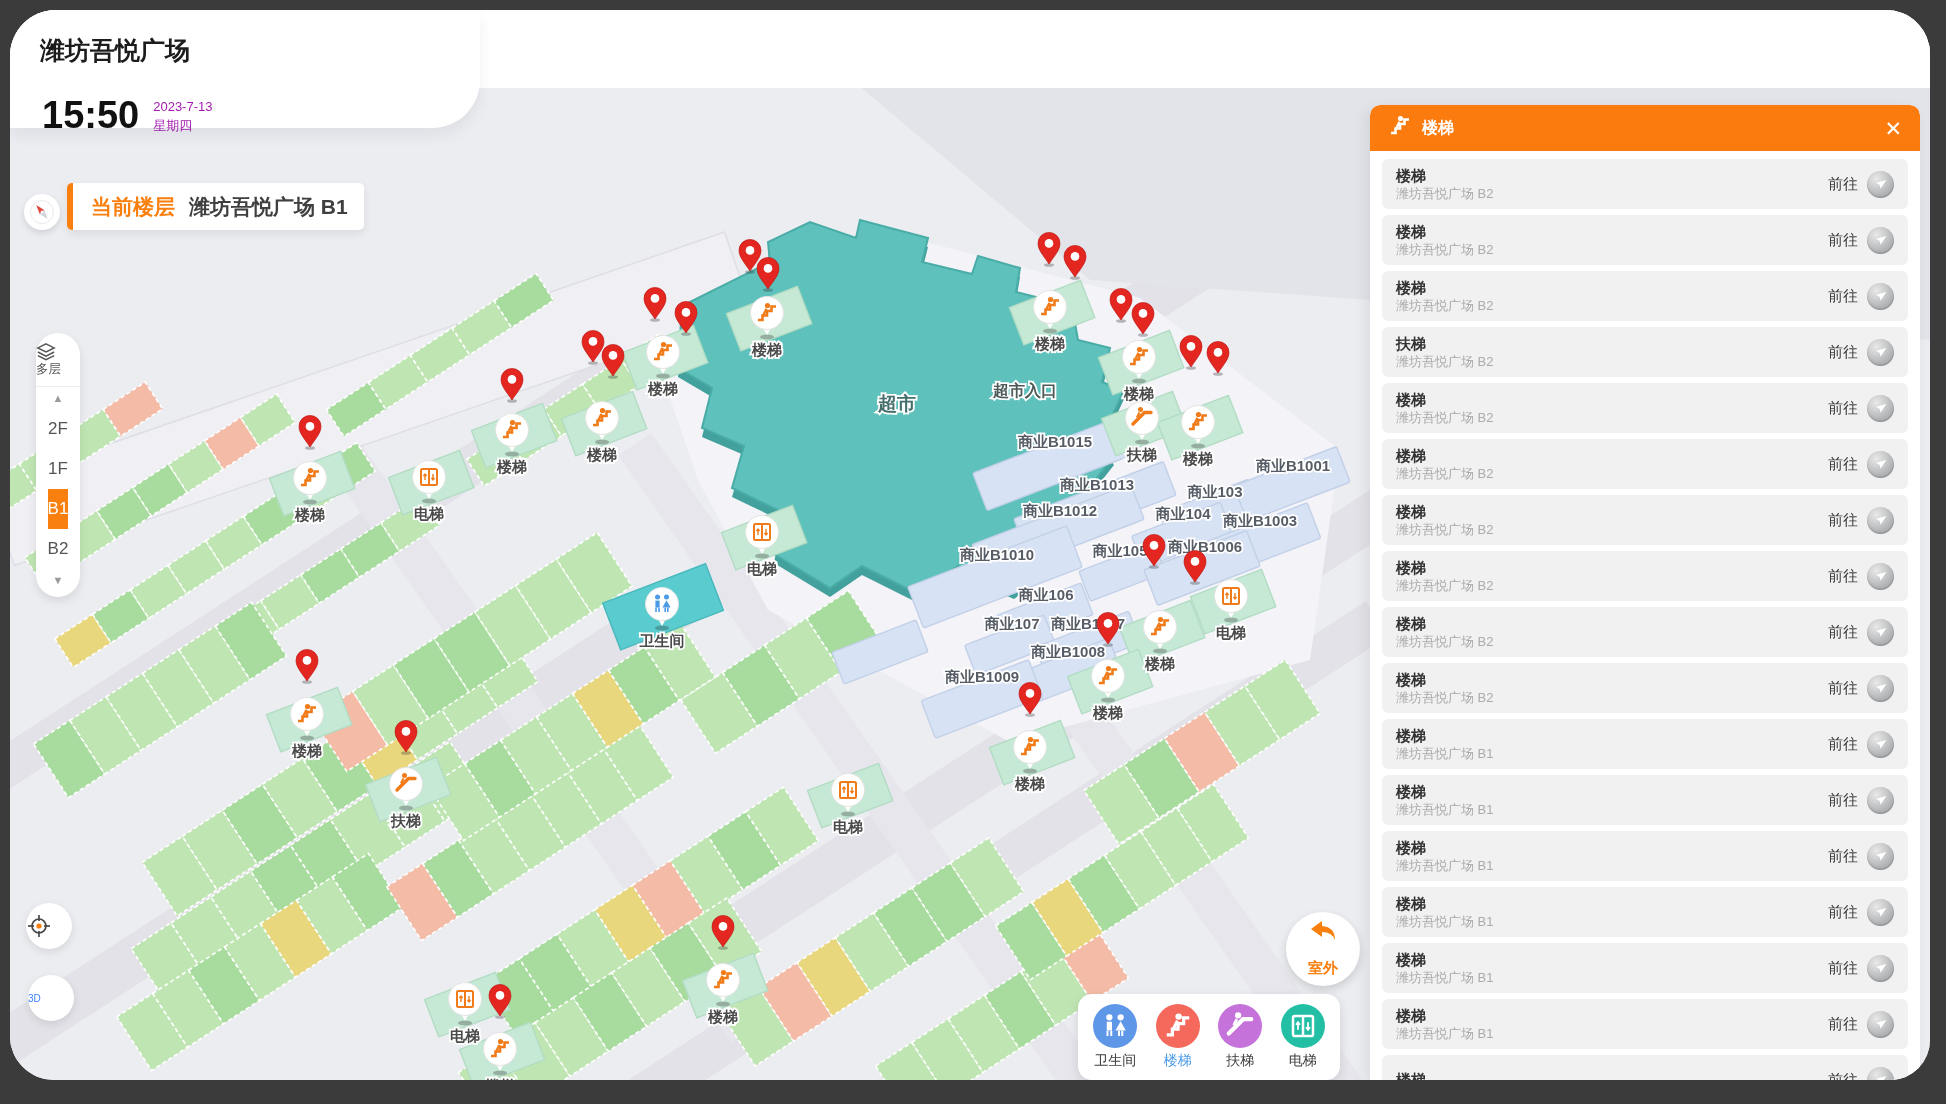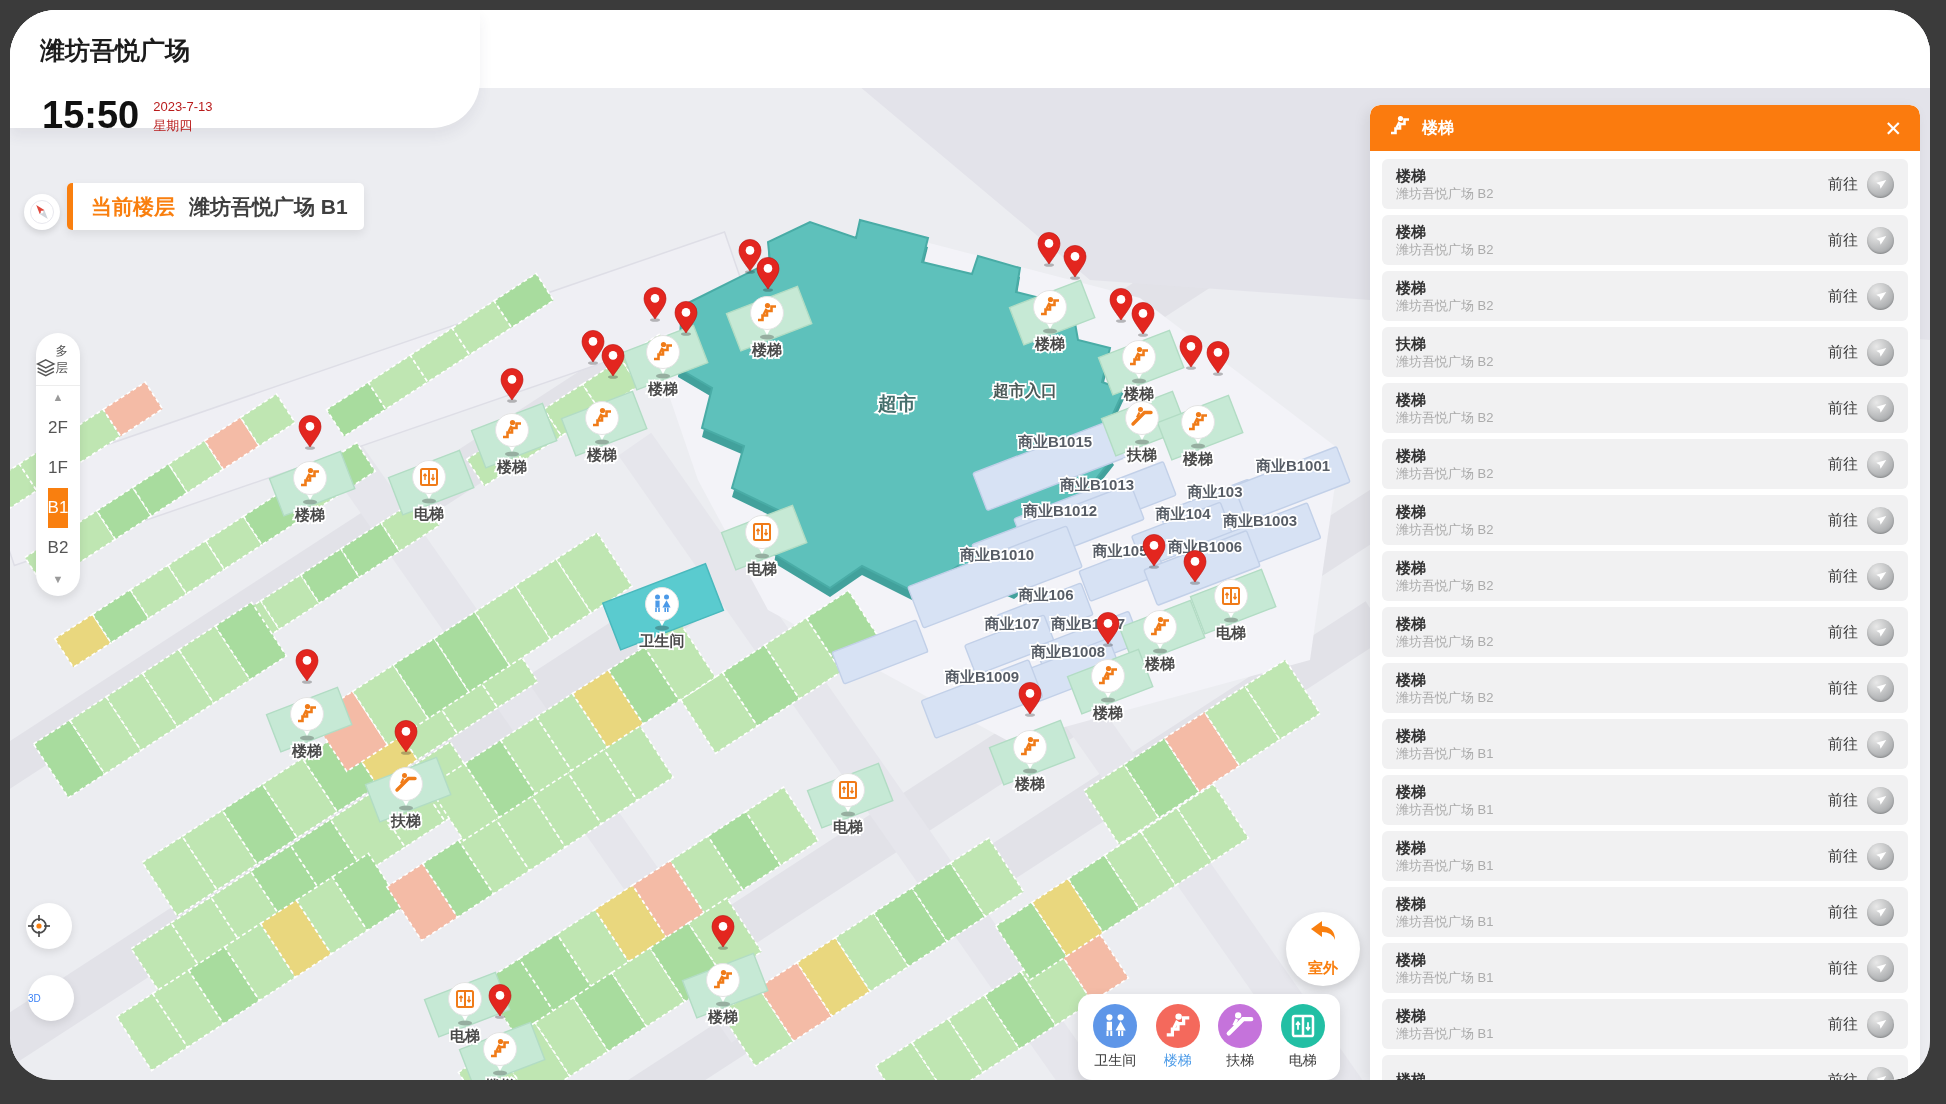--- a/index.html
+++ b/index.html
@@ -9,42 +9,42 @@
          border-radius:46px 44px 40px 44px;overflow:hidden;}
   #mapsvg{position:absolute;left:0;top:0;width:1920px;height:1070px;}
 
   
   .header-band{position:absolute;left:0;top:0;width:100%;height:78px;background:#fff;}
   .time-card{position:absolute;left:0;top:0;width:470px;height:118px;background:#fff;
              border-radius:0 0 48px 0;box-shadow:0 8px 14px rgba(60,60,80,.07);}
   .app-title{position:absolute;left:30px;top:24px;font-size:25px;font-weight:700;color:#1c1c1c;}
   .clock{position:absolute;left:32px;top:86px;display:flex;align-items:flex-start;}
   .clock-time{font-size:38px;font-weight:700;color:#111;line-height:1;}
-  .clock-date{margin-left:14px;font-size:13px;color:#b91c1c;line-height:1.45;padding-top:2px;}
+  .clock-date{margin-left:14px;font-size:13px;color:#a21caf;line-height:1.45;padding-top:2px;}
   .search-pill{position:absolute;right:12px;top:21px;width:236px;height:37px;background:#fff;
                border:1px solid #ececec;border-radius:19px;box-shadow:0 2px 6px rgba(0,0,0,.05);
                display:flex;align-items:center;padding:0 14px;box-sizing:border-box;}
   .search-pill input{border:none;outline:none;flex:1;font-size:13px;color:#333;background:transparent;margin-left:8px;
                font-family:"Liberation Sans","DejaVu Sans",sans-serif;}
   .search-pill input::placeholder{color:#5c5c5c;}
 
   
   .compass{position:absolute;left:14px;top:184px;width:36px;height:36px;border-radius:50%;background:#fff;
            box-shadow:0 3px 6px rgba(0,0,0,.12);display:flex;align-items:center;justify-content:center;}
   .cur-floor{position:absolute;left:57px;top:173px;height:47px;background:#fff;border-radius:5px;
              box-shadow:0 4px 10px rgba(0,0,0,.08);display:flex;align-items:center;padding-right:16px;overflow:hidden;}
   .cur-floor .bar{width:6px;height:100%;background:#F97F0F;margin-right:18px;}
   .cur-floor .pfx{color:#F97F0F;font-size:21px;font-weight:600;}
   .cur-floor .val{color:#3f3f3f;font-size:21px;font-weight:600;margin-left:14px;}
 
   
   .floor-sel{position:absolute;left:26px;top:323px;width:44px;background:#fff;border-radius:22px;
              box-shadow:0 4px 10px rgba(0,0,0,.1);display:flex;flex-direction:column;align-items:center;
              padding:10px 0 6px 0;}
-  .fs-multi{display:flex;flex-direction:row;align-items:flex-end;color:#555;font-size:12.5px;padding-bottom:8px;
+  .fs-multi{display:flex;flex-direction:column;align-items:flex-start;color:#555;font-size:12.5px;padding-bottom:8px;
             border-bottom:1px solid #ededed;width:100%;}
   .fs-arrow{color:#9a9a9a;font-size:11px;height:22px;display:flex;align-items:center;cursor:pointer;}
   .fs-item{width:100%;height:40px;display:flex;align-items:center;justify-content:center;
            font-size:17px;color:#555;cursor:pointer;}
   .fs-item.sel{background:#F97F0F;color:#fff;}
 
   
   .rbtn{position:absolute;width:46px;height:46px;border-radius:50%;background:#fff;
         box-shadow:0 3px 8px rgba(0,0,0,.1);display:flex;align-items:center;justify-content:flex-start;
         color:#3b82f6;font-size:10px;}

